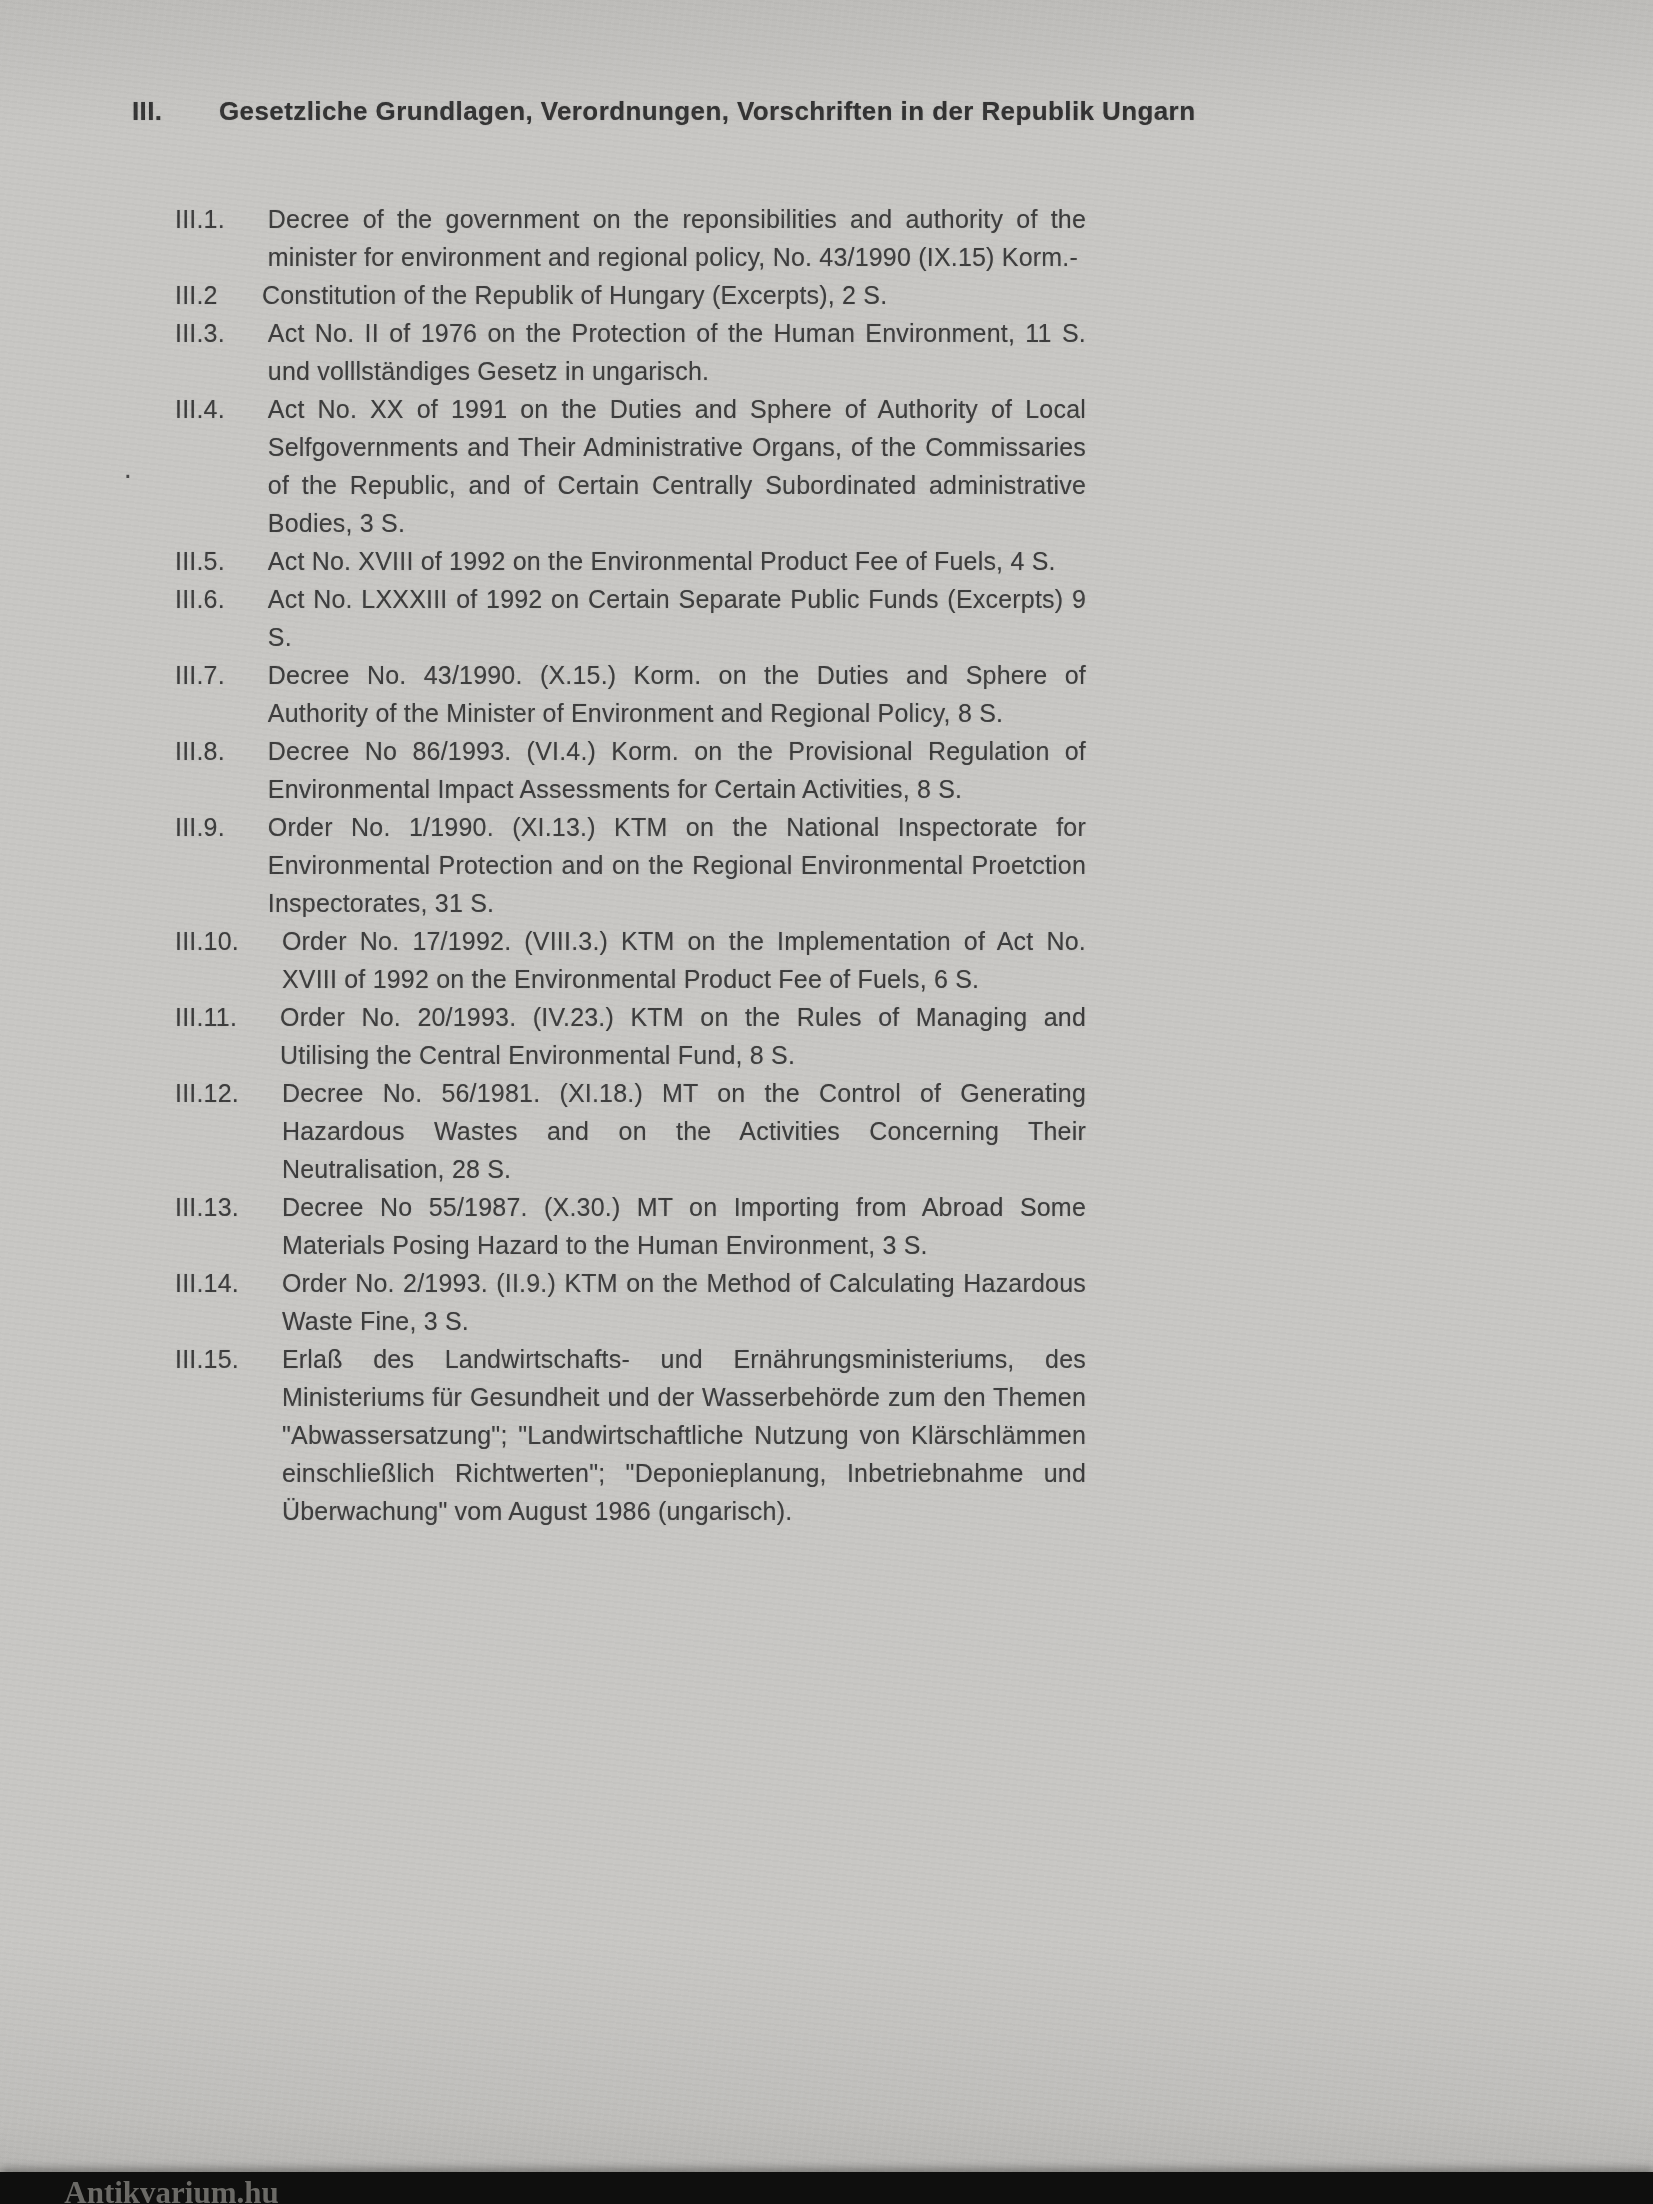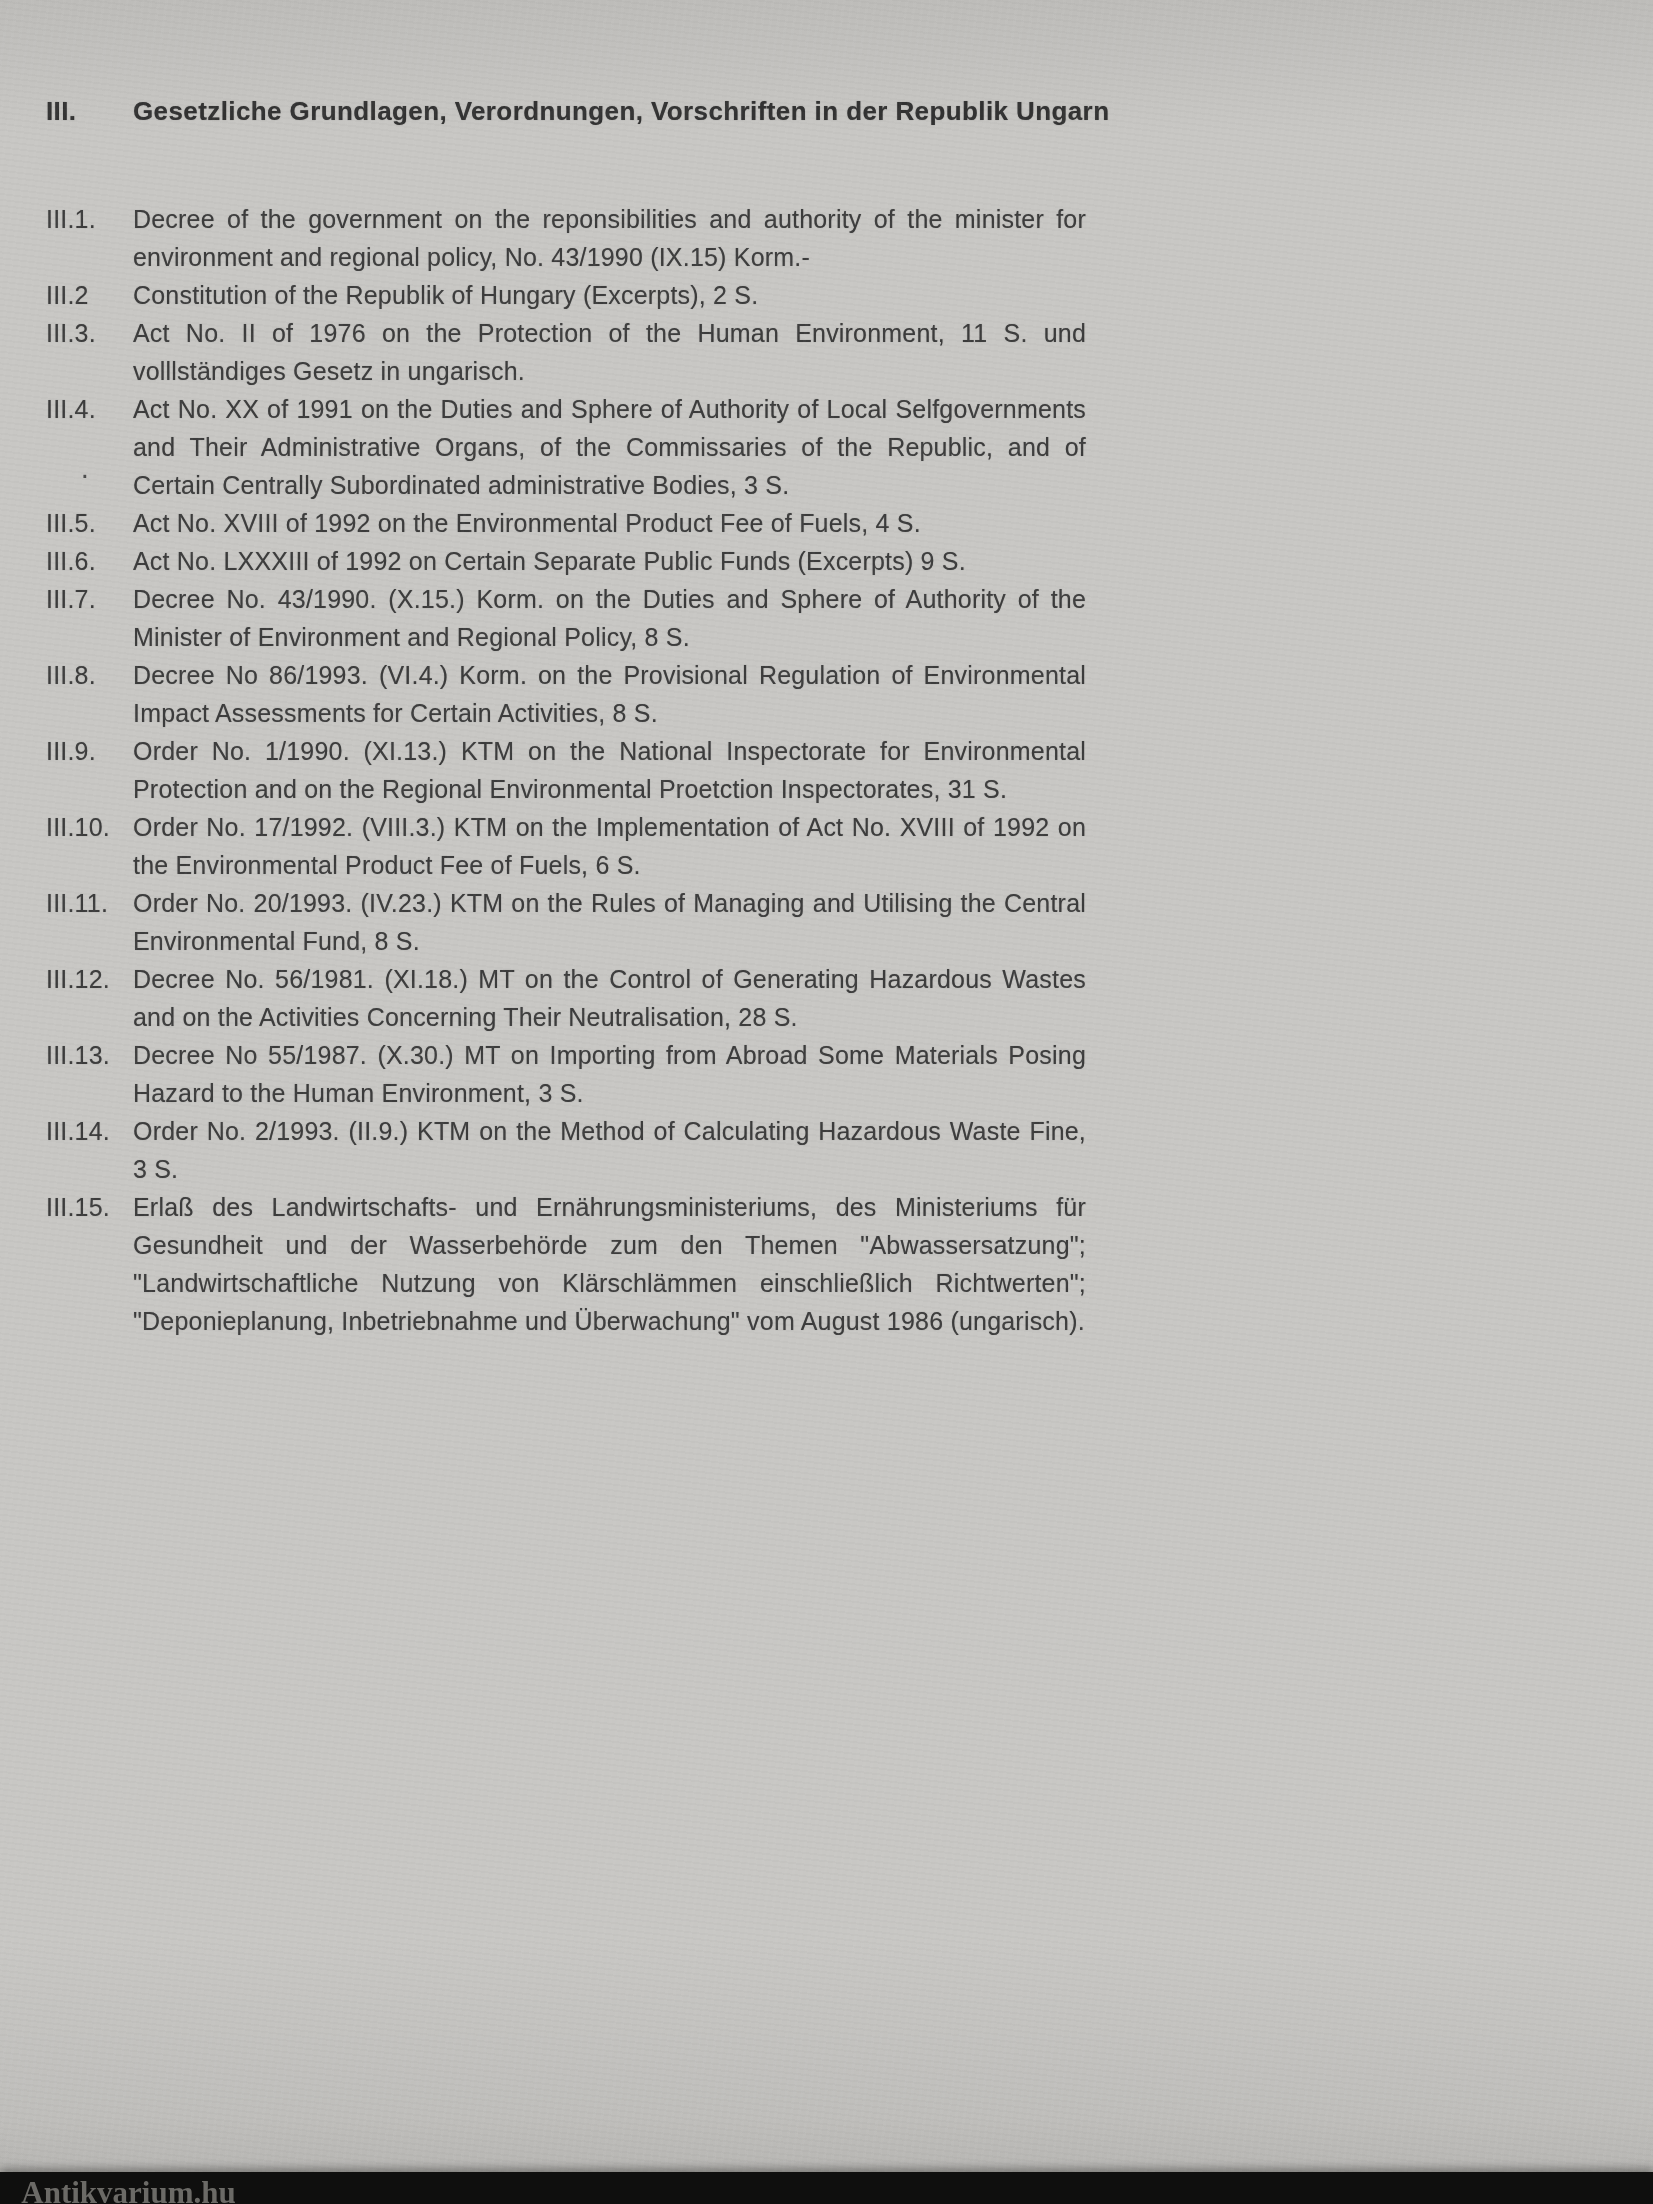--- a/index.html
+++ b/index.html
@@ -1,21 +1,21 @@
 <!DOCTYPE html>
 <html style="--paper: #c8c7c4; --ink: #3c3c3c; --footer-bar: #0f0f0e; --watermark-ink: #6b6a66;"><head>
 <meta charset="utf-8">
 <style>
   :root{
     --paper:#c8c7c4;
     --ink:#3c3c3c;
     --footer-bar:#0f0f0e;
     --watermark-ink:#6b6a66;
   }
-  *{box-sizing:border-box;}
+  *{box-sizing:border-box;padding-left:43px;}
   html,body{margin:0;padding:0;background:#9a9996;}
   .page{
     position:relative;
     width:1654px;height:2205px;
     margin:0 auto;
     overflow:hidden;
     background:
       linear-gradient(180deg, #bdbcb9 0%, var(--paper) 6%, var(--paper) 88%, #bfbebb 96%, #b2b1ae 100%);
     font-family:"Liberation Sans","DejaVu Sans",sans-serif;
     color:var(--ink);

